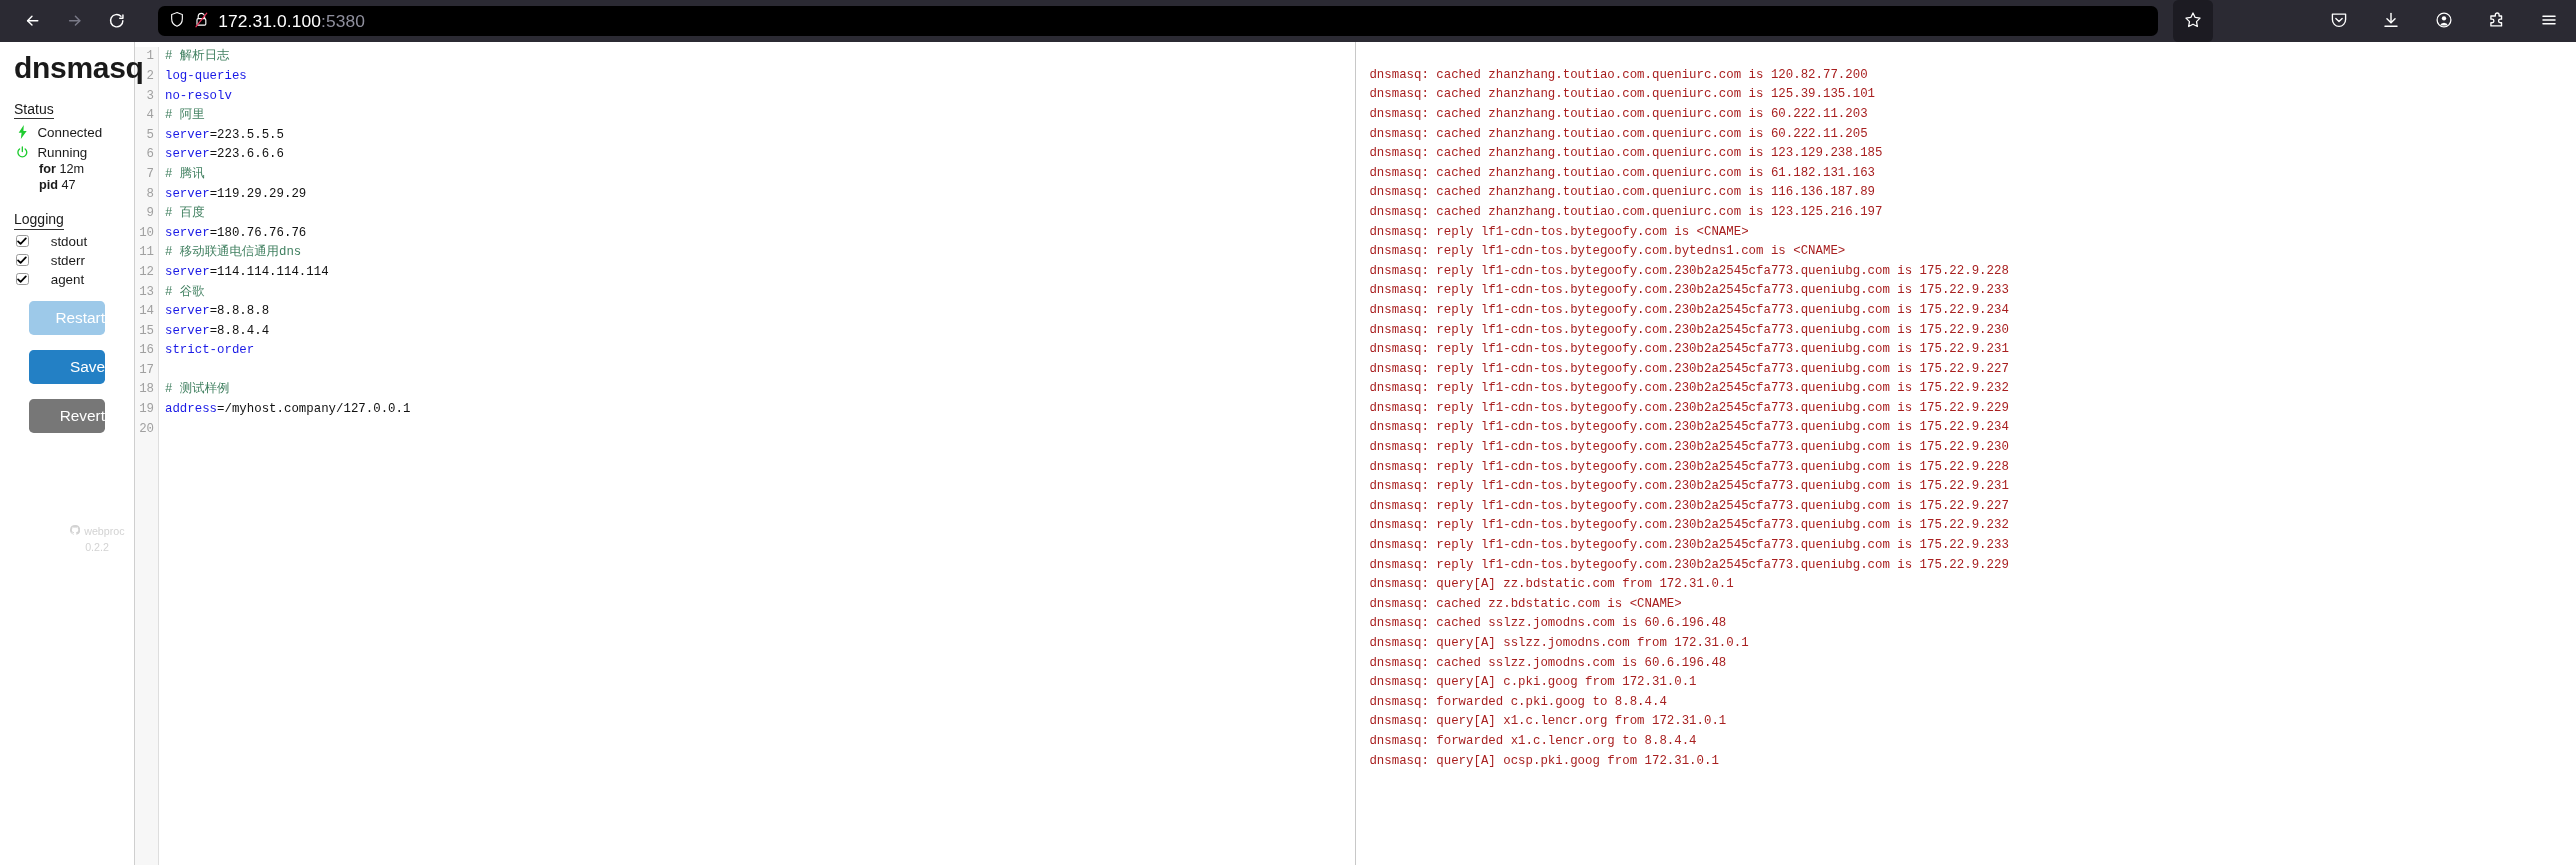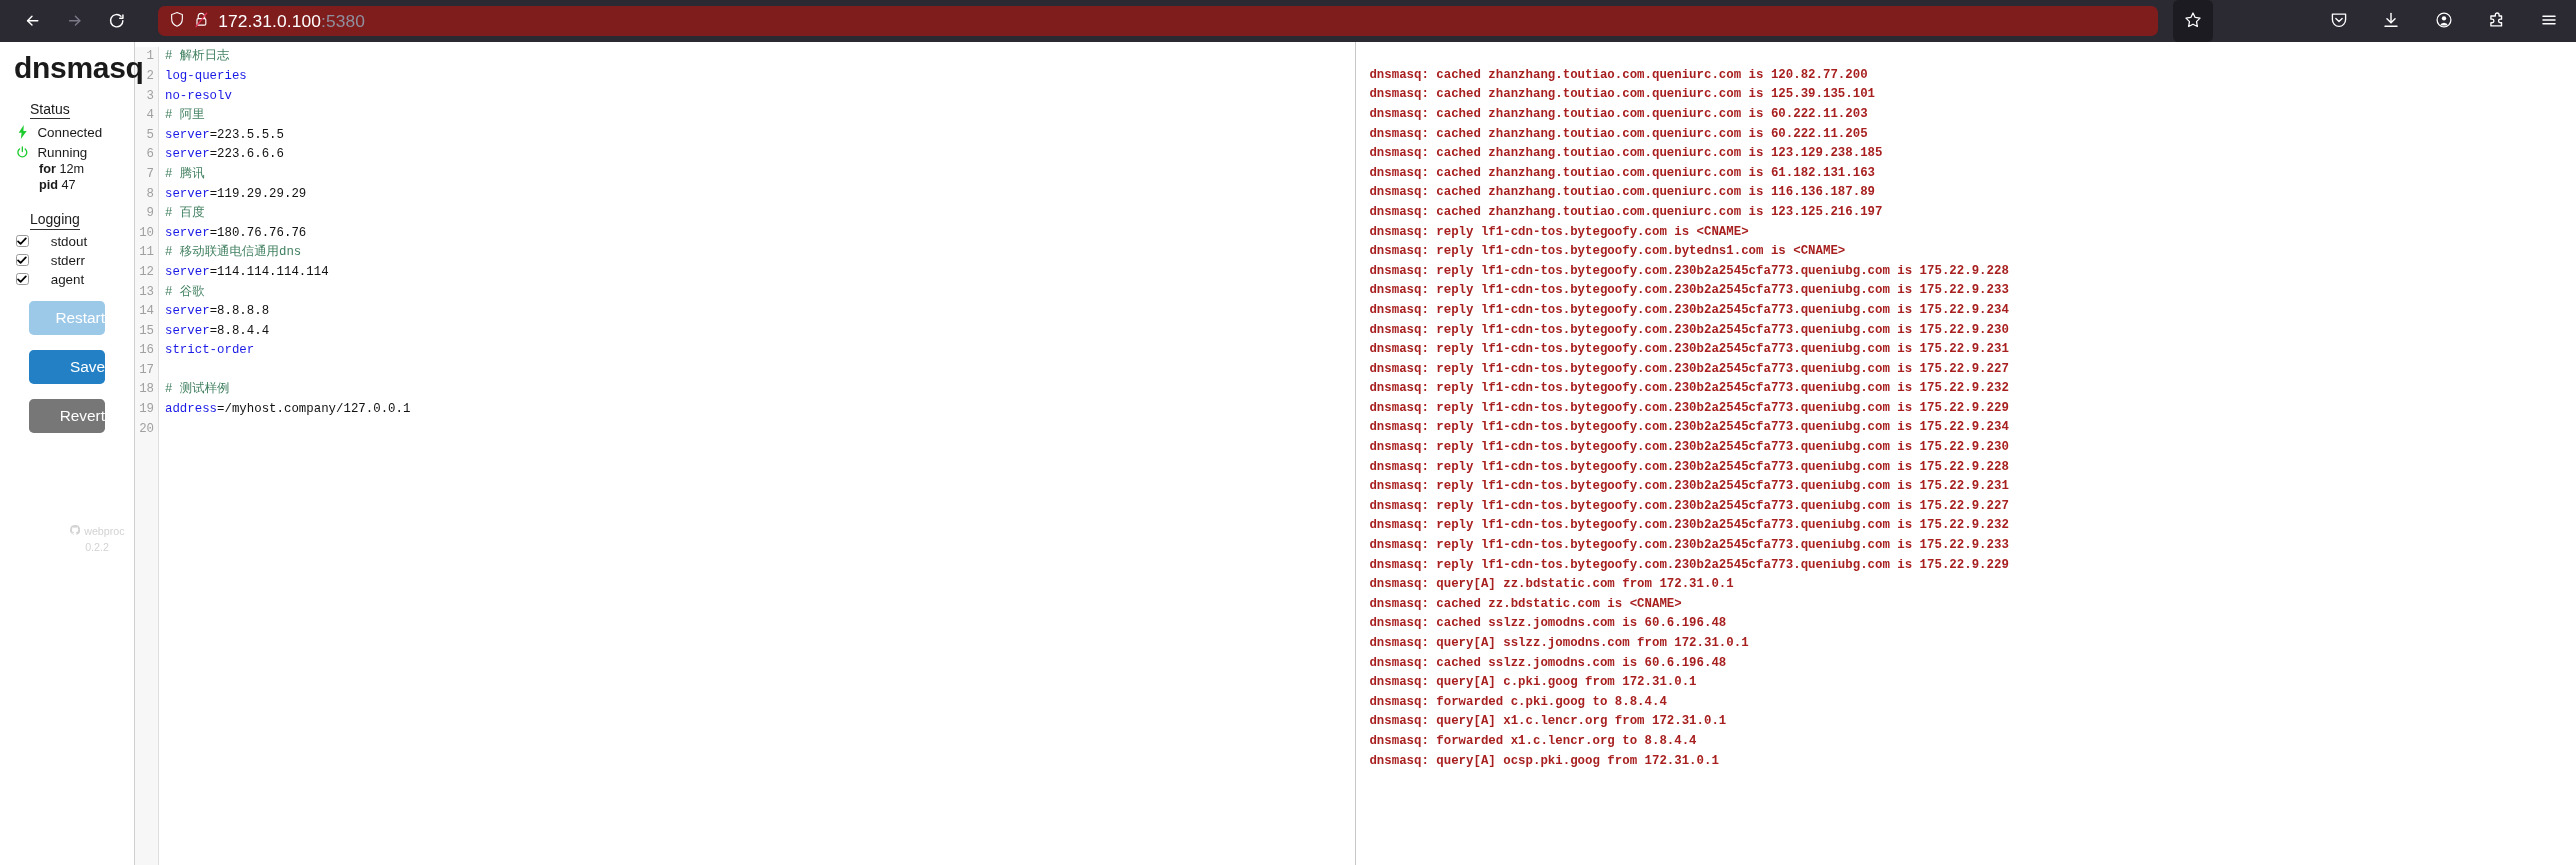--- a/index.html
+++ b/index.html
@@ -23,21 +23,21 @@
     width: 42px; height: 42px;
     display: flex; align-items: center; justify-content: center;
     border-radius: 5.4px;
   }
   .nav-btn svg { display: block; }
 
   #url-bar {
     flex: 1;
     height: 29.5px;
     margin: 0 14.8px 0 20px;
-    background: #7f1d1d;
+    background: #000000;
     border-radius: 6.7px;
     display: flex;
     align-items: center;
     padding: 0 10.7px;
     gap: 9.4px;
   }
   #url-text {
     font-size: 17.4px;
     color: #ffffff;
     letter-spacing: 0.1px;
@@ -81,21 +81,21 @@
     letter-spacing: -0.3px;
     margin: 11.4px 0 0 6px;
     line-height: 1;
   }
   .section-head {
     font-size: 14px;
     color: #1a1a1a;
     border-bottom: 0.7px solid #333;
     display: inline-block;
     line-height: 1.25;
-    margin-left: 22px;
+    margin-left: 6px;
   }
   #status-head { margin-top: 17.4px; }
   #logging-head { margin-top: 19px; }
 
   .status-row {
     display: flex;
     align-items: center;
     gap: 8px;
     margin-left: 8px;
     margin-top: 5.4px;
@@ -195,21 +195,20 @@
     border-left: 0.7px solid #c8c8c8;
     padding-left: 13.4px;
     padding-top: 0;
     overflow: hidden;
     font-family: "Liberation Mono", monospace;
     font-size: 12.4px;
     line-height: 19.6px;
     color: #a81f1f;
     white-space: pre;
     position: relative;
-    font-weight: bold;
   }
   #log-inner { margin-top: -15.4px; }
   .logline { display: block; }
 </style>
 </head>
 <body>
 
 <div id="browser-chrome">
 
   <div class="nav-btn">

